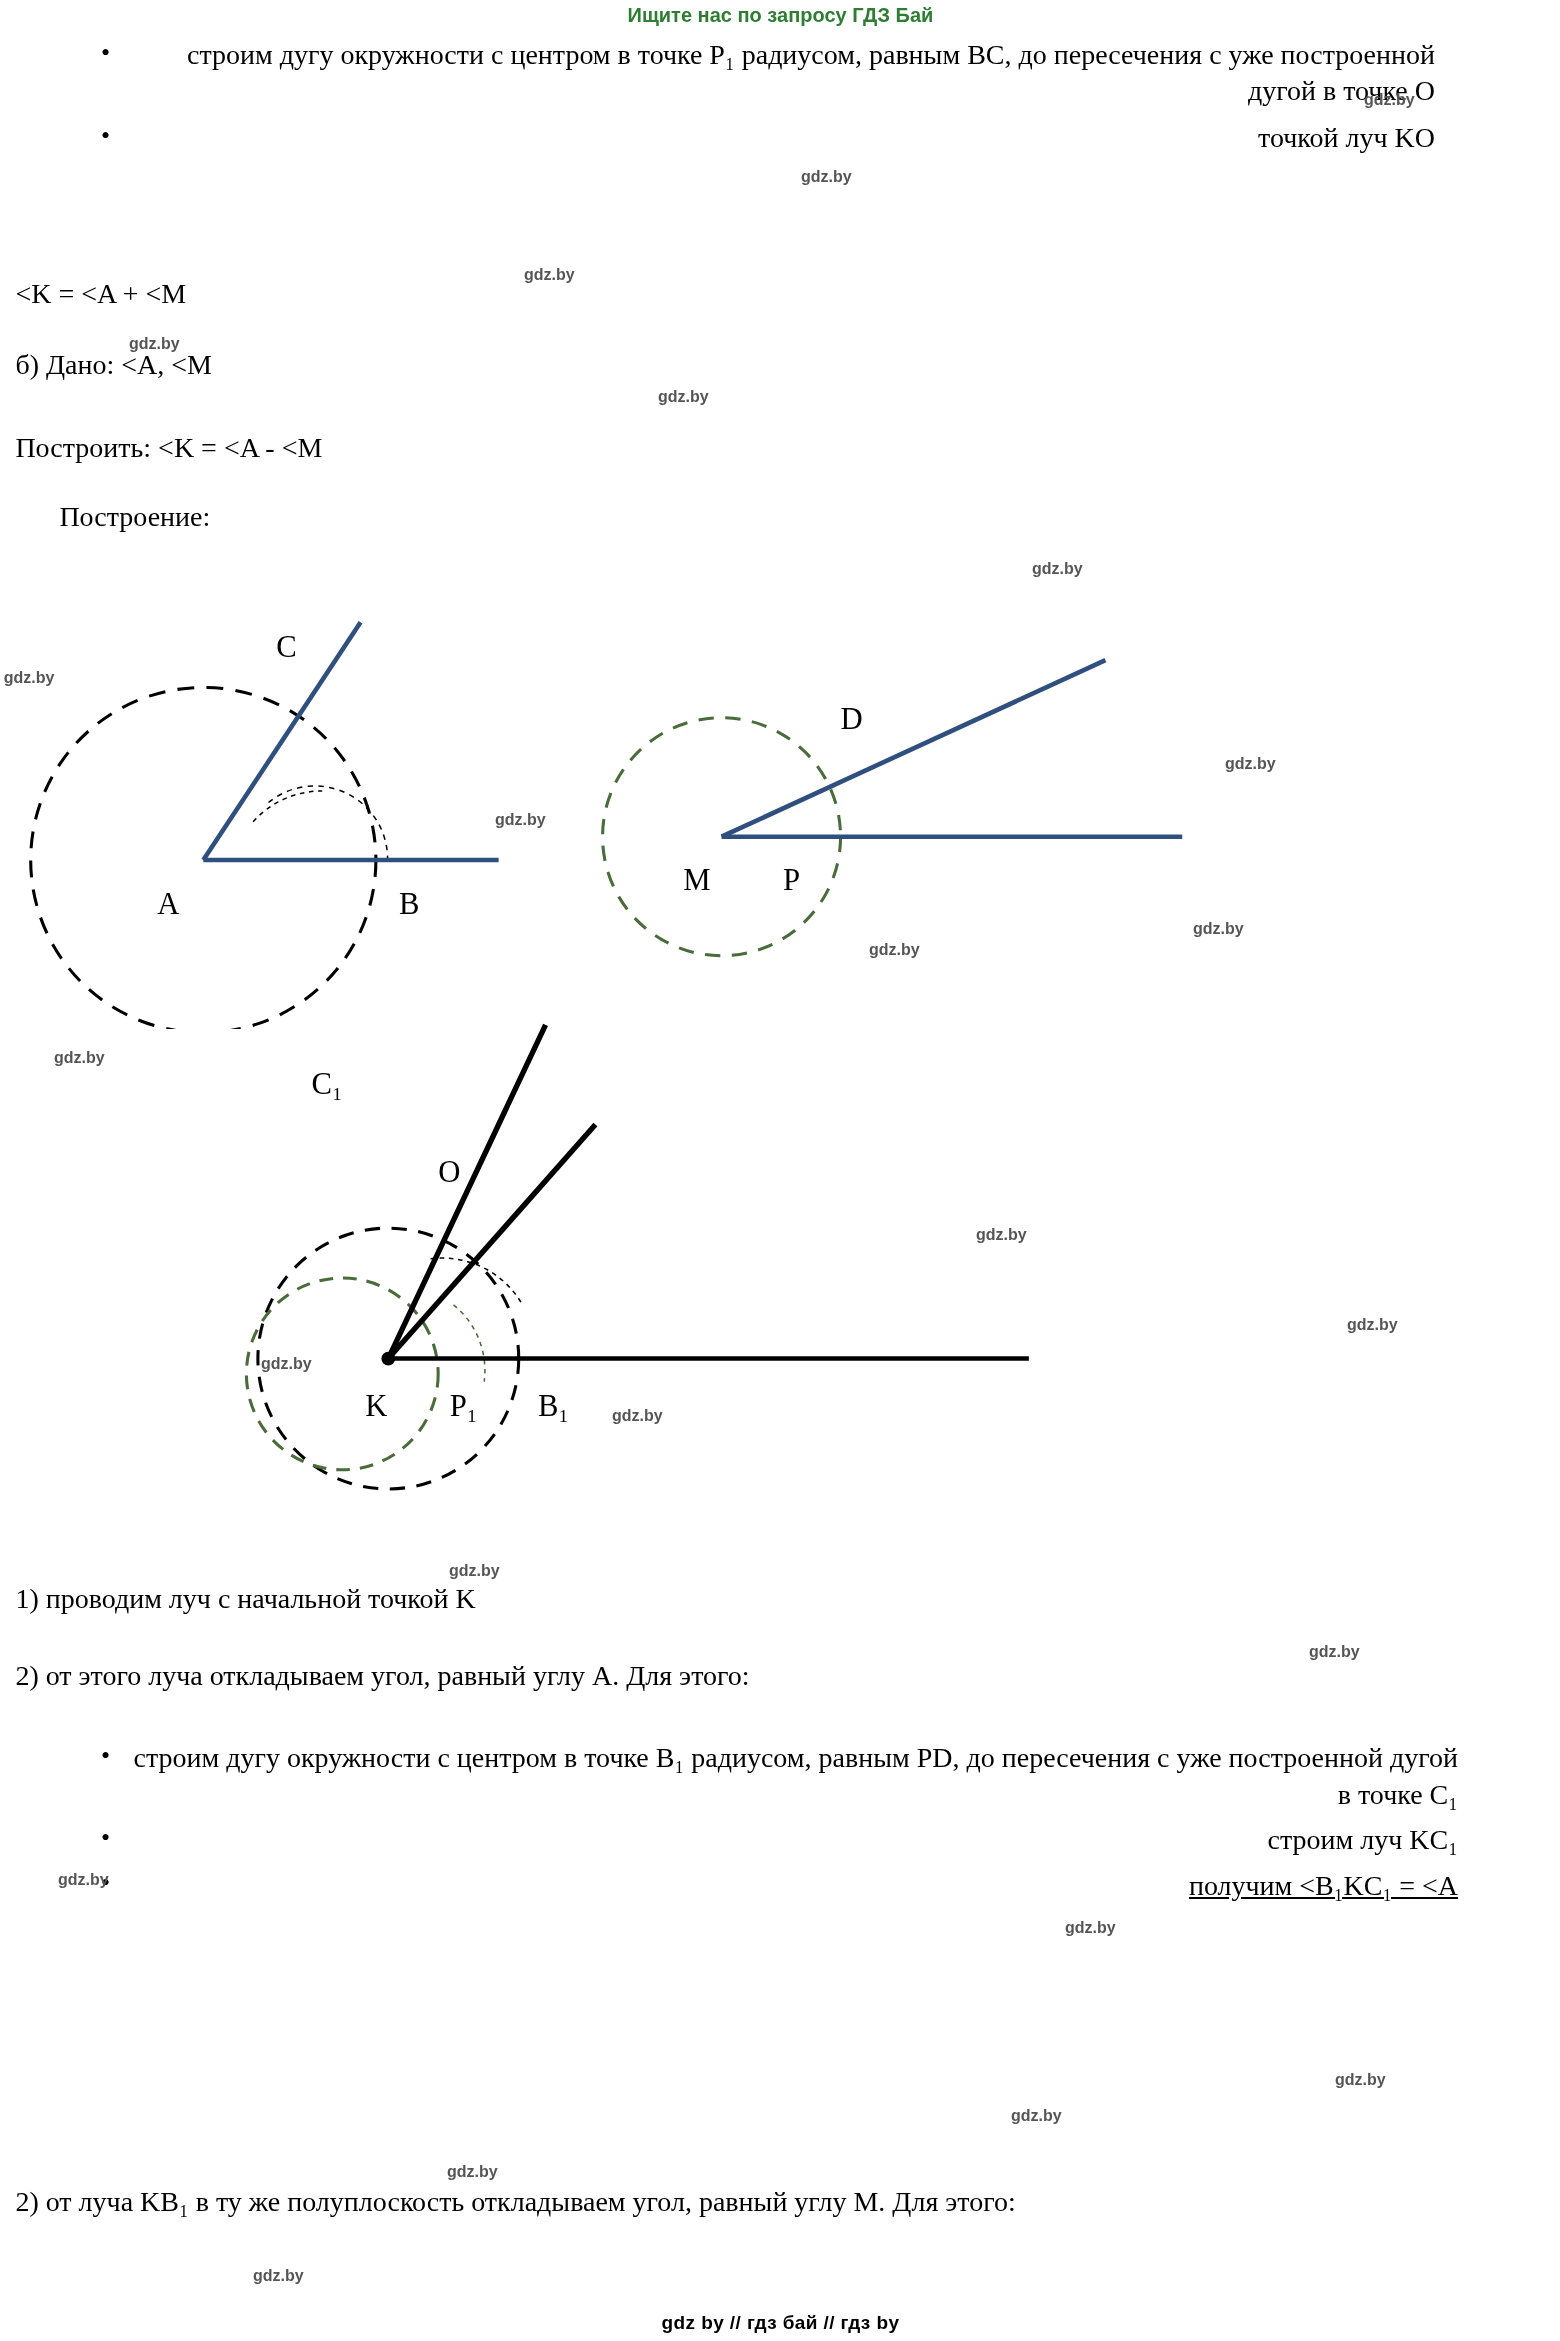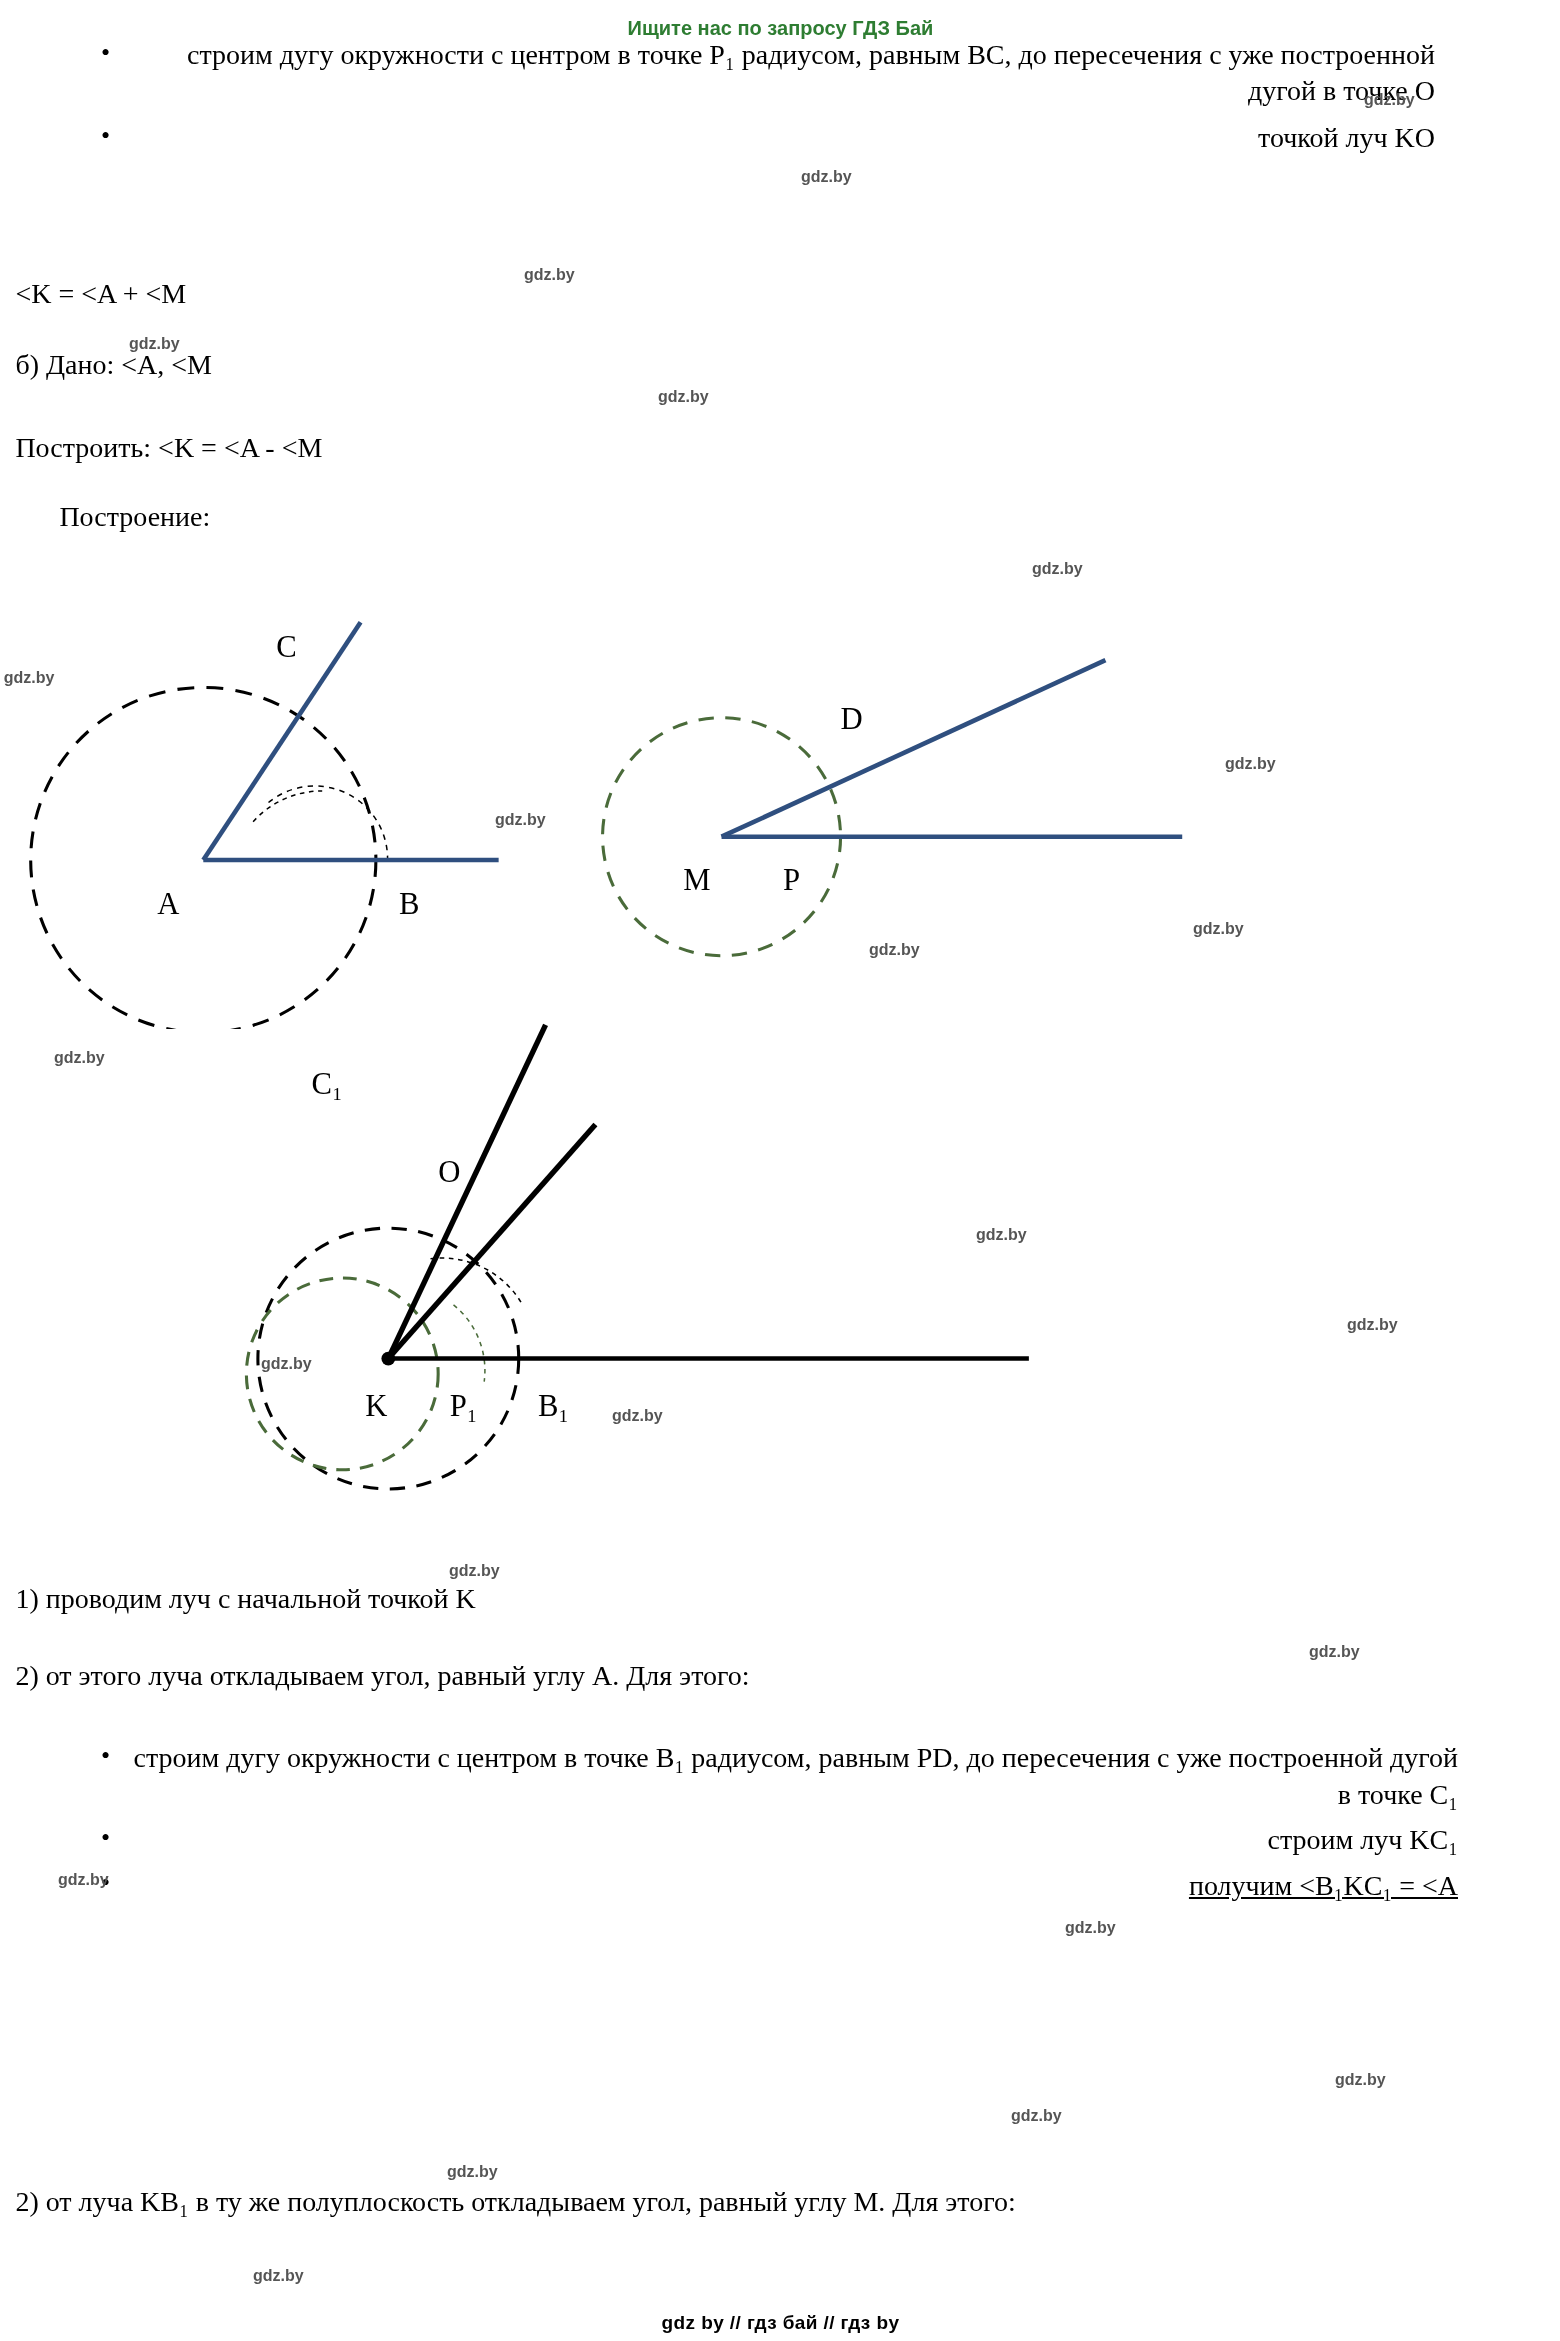--- a/index.html
+++ b/index.html
@@ -18,21 +18,21 @@
   }
   
   .top-banner {
     position:absolute;
     top:0; left:0; right:0;
     text-align:center;
     font-family:"Liberation Sans", sans-serif;
     font-weight:bold;
     font-size:20px;
     color:#2e7d32;
-    padding-top:17px;
+    padding-top:4px;
   }
   
   .wm {
     position:absolute;
     font-family:"Liberation Sans", sans-serif;
     font-weight:bold;
     font-size:16px;
     color:#555555;
     white-space:nowrap;
     pointer-events:none;

